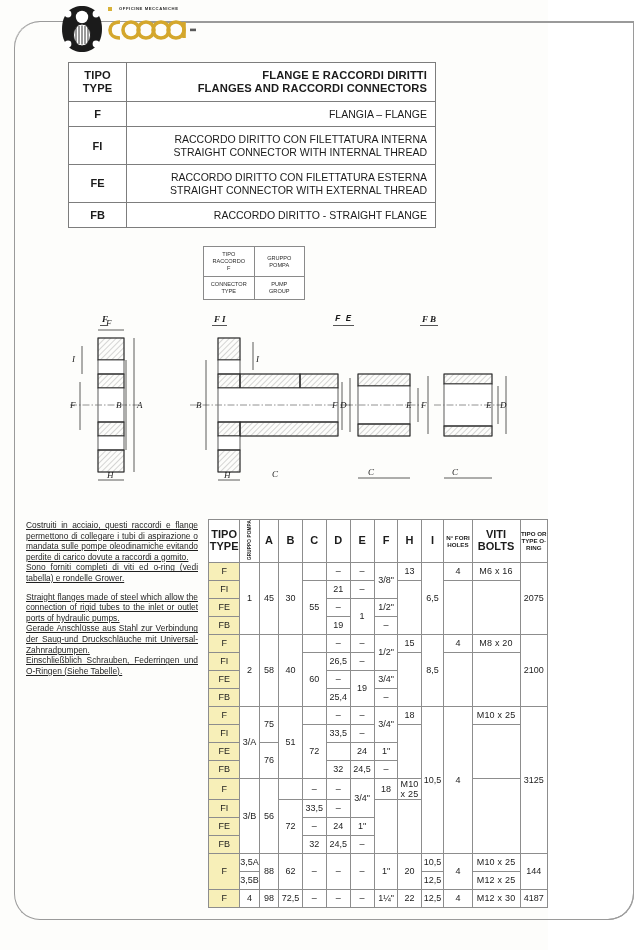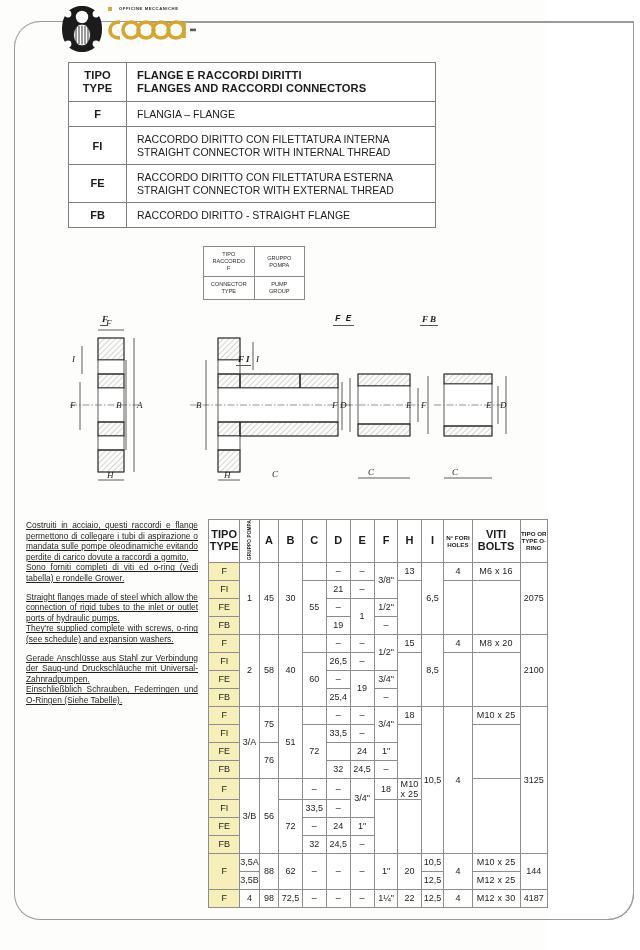--- a/index.html
+++ b/index.html
@@ -106,20 +106,21 @@
     border-collapse: collapse;
     background: #fff;
   }
   #type-table td {
     border: 1px solid #7d7d7d;
     padding: 6px 8px;
     font-size: 10.5px;
     line-height: 12.4px;
     color: #1c1c1c;
     vertical-align: middle;
+    text-align: right;
   }
   #type-table td.tt-code {
     width: 58px;
     text-align: center;
     font-weight: bold;
     font-size: 11px;
   }
   #type-table tr.tt-head td {
     font-weight: bold;
     font-size: 11.2px;
@@ -347,21 +348,21 @@
     </tr>
     <tr>
       <td>CONNECTOR<br>TYPE</td>
       <td>PUMP<br>GROUP</td>
     </tr>
   </tbody>
     </table>
 
   <div id="drawings">
     <div class="dwg-label" style="left:62px; top:2px;">F</div>
-    <div class="dwg-label" style="left:198px; top:2px;margin-top:40px;">F I</div>
+    <div class="dwg-label" style="left:174px; top:2px;">F I</div>
     <div class="dwg-label" style="left:295px; top:2px;font-family:Liberation Mono, monospace;">F E</div>
     <div class="dwg-label" style="left:382px; top:2px;">F B</div>
 
     <svg width="470" height="172" viewBox="0 0 470 172">
       <defs>
         <pattern id="hatch" width="4" height="4" patternTransform="rotate(45)" patternUnits="userSpaceOnUse">
           <line x1="0" y1="0" x2="0" y2="4" stroke="#888" stroke-width="0.7"></line>
         </pattern>
       </defs>
       <g stroke="#333" fill="none" stroke-width="0.8" font-family="Liberation Serif, serif" font-style="italic" font-size="9">
@@ -457,21 +458,20 @@
           <text x="412" y="163" stroke="none" fill="#222">C</text>
         </g>
       </g>
     </svg>
   </div>
 
   <div id="blurb">
     <p class="tight">Costruiti in acciaio, questi raccordi e flange permettono di collegare i tubi di aspirazione o mandata sulle pompe oleodinamiche evitando perdite di carico dovute a raccordi a gomito.</p>
     <p>Sono forniti completi di viti ed o-ring (vedi tabella) e rondelle Grower.</p>
     <p class="tight">Straight flanges made of steel which allow the connection of rigid tubes to the inlet or outlet ports of hydraulic pumps.</p>
-    <p>They're supplied complete with screws, o-ring (see schedule) and expansion washers.</p>
     <p class="tight">Gerade Anschlüsse aus Stahl zur Verbindung der Saug-und Druckschläuche mit Universal-Zahnradpumpen.</p>
     <p>Einschließblich Schrauben, Federringen und O-Ringen (Siehe Tabelle).</p>
   </div>
 
   <table id="data-table">
     <colgroup>
       <col class="c-type">
         <col class="c-grp">
         <col class="c-a">
         <col class="c-b">

